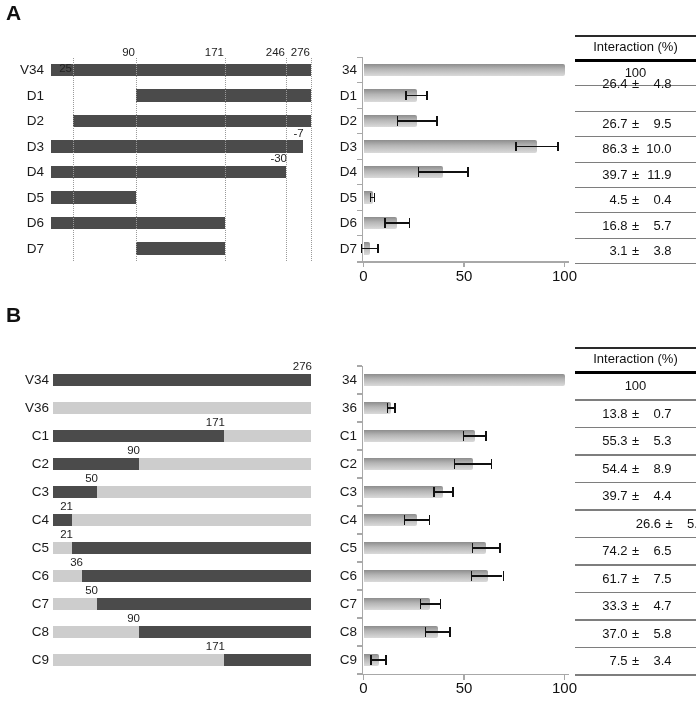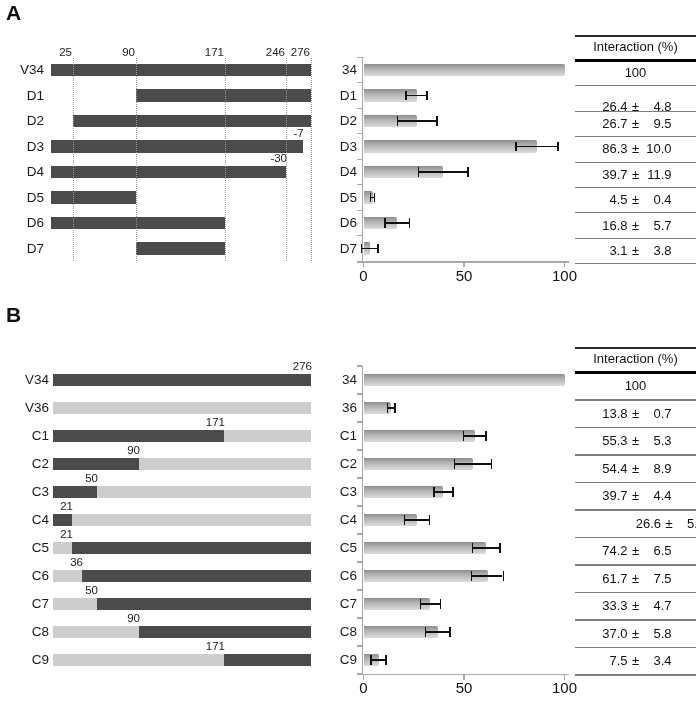--- a/index.html
+++ b/index.html
@@ -61,21 +61,21 @@
       <div class="mark" style="left: 261.7px; top: 126.8px; width: 42px;">-7</div>
       <div class="dlabel" style="left: -6px; top: 164px; width: 50px;">D4</div>
       <div class="seg dark" style="left: 51px; top: 165.8px; width: 235px; height: 12.5px;"></div>
       <div class="mark" style="left: 245px; top: 152.3px; width: 42px;">-30</div>
       <div class="dlabel" style="left: -6px; top: 189.5px; width: 50px;">D5</div>
       <div class="seg dark" style="left: 51px; top: 191.3px; width: 85px; height: 12.5px;"></div>
       <div class="dlabel" style="left: -6px; top: 215px; width: 50px;">D6</div>
       <div class="seg dark" style="left: 51px; top: 216.8px; width: 174px; height: 12.5px;"></div>
       <div class="dlabel" style="left: -6px; top: 240.5px; width: 50px;">D7</div>
       <div class="seg dark" style="left: 136px; top: 242.3px; width: 89px; height: 12.5px;"></div>
-      <div class="rulnum" style="left: 40px; top: 46px; width: 32px;">25</div>
+      <div class="rulnum" style="left: 40px; top: 62px; width: 32px;">25</div>
       <div class="dotline" style="left: 73px; top: 58px; height: 203px;"></div>
       <div class="rulnum" style="left: 103px; top: 46px; width: 32px;">90</div>
       <div class="dotline" style="left: 136px; top: 58px; height: 203px;"></div>
       <div class="rulnum" style="left: 192px; top: 46px; width: 32px;">171</div>
       <div class="dotline" style="left: 225px; top: 58px; height: 203px;"></div>
       <div class="rulnum" style="left: 253px; top: 46px; width: 32px;">246</div>
       <div class="dotline" style="left: 286px; top: 58px; height: 203px;"></div>
       <div class="rulnum" style="left: 278px; top: 46px; width: 32px;">276</div>
       <div class="dotline" style="left: 311px; top: 58px; height: 203px;"></div>
       <div class="axis v" style="left: 362.1px; top: 57.2px; height: 204.1px;"></div>
@@ -130,21 +130,21 @@
       <div class="clabel" style="left: 317px; top: 240.5px; width: 40px;">D7</div>
       <div class="cbar" style="left: 363.5px; top: 242.3px; width: 6.2px; height: 12.5px;"></div>
       <div class="ewhisker" style="left: 362.1px; top: 247.7px; width: 15.3px;"></div>
       <div class="ecap" style="left: 360.6px; top: 243.7px;"></div>
       <div class="ecap" style="left: 377.3px; top: 243.7px;"></div>
       <div class="tline thin-dark" style="left: 575px; top: 35px; width: 121px;"></div>
       <div class="thead" style="left: 575px; top: 38.8px; width: 121px;">Interaction (%)</div>
       <div class="tline thick" style="left: 575px; top: 59px; width: 121px;"></div>
       <div class="tval" style="left: 575px; top: 65.2px; width: 121px;">100</div>
       <div class="tline" style="left: 575px; top: 85.3px; width: 121px;"></div>
-      <div class="trow" style="left: 591.5px; top: 99px; width: 80px;"><span class="mean">26.4</span><span class="pm">±</span><span class="err">4.8</span></div>
+      <div class="trow" style="left: 591.5px; top: 76px; width: 80px;"><span class="mean">26.4</span><span class="pm">±</span><span class="err">4.8</span></div>
       <div class="tline" style="left: 575px; top: 110.7px; width: 121px;"></div>
       <div class="trow" style="left: 591.5px; top: 116px; width: 80px;"><span class="mean">26.7</span><span class="pm">±</span><span class="err">9.5</span></div>
       <div class="tline" style="left: 575px; top: 136.1px; width: 121px;"></div>
       <div class="trow" style="left: 591.5px; top: 141.4px; width: 80px;"><span class="mean">86.3</span><span class="pm">±</span><span class="err">10.0</span></div>
       <div class="tline" style="left: 575px; top: 161.5px; width: 121px;"></div>
       <div class="trow" style="left: 591.5px; top: 166.8px; width: 80px;"><span class="mean">39.7</span><span class="pm">±</span><span class="err">11.9</span></div>
       <div class="tline" style="left: 575px; top: 186.9px; width: 121px;"></div>
       <div class="trow" style="left: 591.5px; top: 192.2px; width: 80px;"><span class="mean">4.5</span><span class="pm">±</span><span class="err">0.4</span></div>
       <div class="tline" style="left: 575px; top: 212.3px; width: 121px;"></div>
       <div class="trow" style="left: 591.5px; top: 217.6px; width: 80px;"><span class="mean">16.8</span><span class="pm">±</span><span class="err">5.7</span></div>

